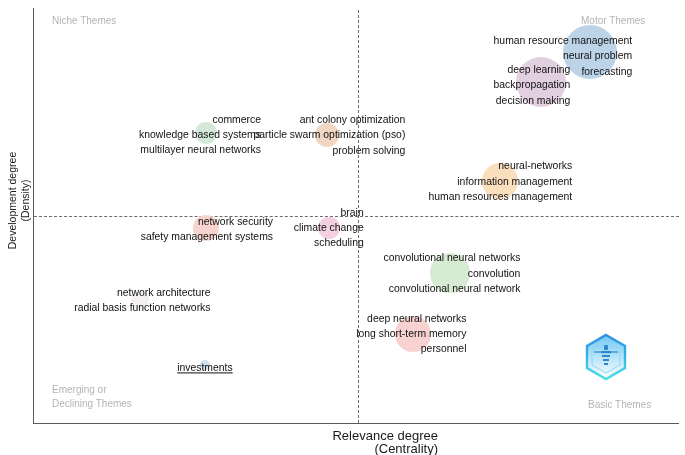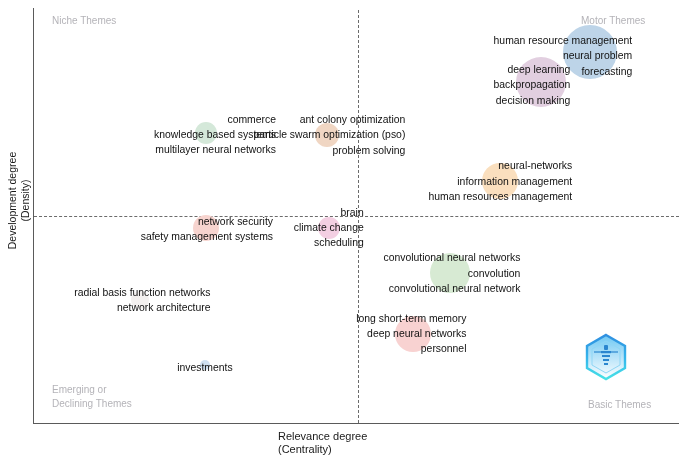--- a/index.html
+++ b/index.html
@@ -66,22 +66,22 @@
     font-size: 10.5px;
     color: #1a1a1a;
     line-height: 12.5px;
     white-space: pre-line;
   }
   #x-axis-title {
     position: absolute;
     left: 278px;
     top: 430px;
     width: 160px;
-    text-align: left;
-    font-size: 11px;
+    text-align: right;
+    font-size: 13px;
     color: #1a1a1a;
     line-height: 12.5px;
     white-space: pre-line;
   }
 
   
   .quadrant-label {
     position: absolute;
     font-size: 10px;
     color: #b4b3b8;
@@ -164,21 +164,21 @@
       <div class="cluster-labels" style="left: 562.9px; top: 56.256px;">
         <span class="term">human resource management</span>
         <span class="term">neural problem</span>
         <span class="term">forecasting</span>
       </div>
       <div class="cluster-labels" style="left: 531.94px; top: 85.166px;">
         <span class="term">deep learning</span>
         <span class="term">backpropagation</span>
         <span class="term">decision making</span>
       </div>
-      <div class="cluster-labels" style="left: 215px; top: 134.726px;">
+      <div class="cluster-labels" style="left: 200px; top: 134.726px;">
         <span class="term">commerce</span>
         <span class="term">knowledge based systems</span>
         <span class="term">multilayer neural networks</span>
       </div>
       <div class="cluster-labels" style="left: 329.41px; top: 135.139px;">
         <span class="term">ant colony optimization</span>
         <span class="term">particle swarm optimization (pso)</span>
         <span class="term">problem solving</span>
       </div>
       <div class="cluster-labels" style="left: 500.335px; top: 181.395px;">
@@ -194,29 +194,29 @@
         <span class="term">brain</span>
         <span class="term">climate change</span>
         <span class="term">scheduling</span>
       </div>
       <div class="cluster-labels" style="left: 451.96px; top: 273.494px;">
         <span class="term">convolutional neural networks</span>
         <span class="term">convolution</span>
         <span class="term">convolutional neural network</span>
       </div>
       <div class="cluster-labels" style="left: 142.36px; top: 299.513px;">
+        <span class="term">network architecture</span>
         <span class="term">radial basis function networks</span>
-        <span class="term">network architecture</span>
       </div>
       <div class="cluster-labels" style="left: 411.325px; top: 333.792px;">
+        <span class="term">deep neural networks</span>
         <span class="term">long short-term memory</span>
-        <span class="term">deep neural networks</span>
         <span class="term">personnel</span>
       </div>
-      <div class="cluster-labels" style="left: 204.925px; top: 368.071px;">
+      <div class="cluster-labels" style="left: 204.925px; top: 368.071px; text-decoration: underline;">
         <span class="term">investments</span>
       </div>
     </div>
 
   <div id="publisher-logo">
     <svg viewBox="0 0 48 50" width="48" height="50" aria-hidden="true">
       <defs>
         <linearGradient id="hexGrad" x1="0" y1="0" x2="0" y2="1">
           <stop offset="0%" stop-color="#2f8fe0"></stop>
           <stop offset="55%" stop-color="#35b7ec"></stop>

